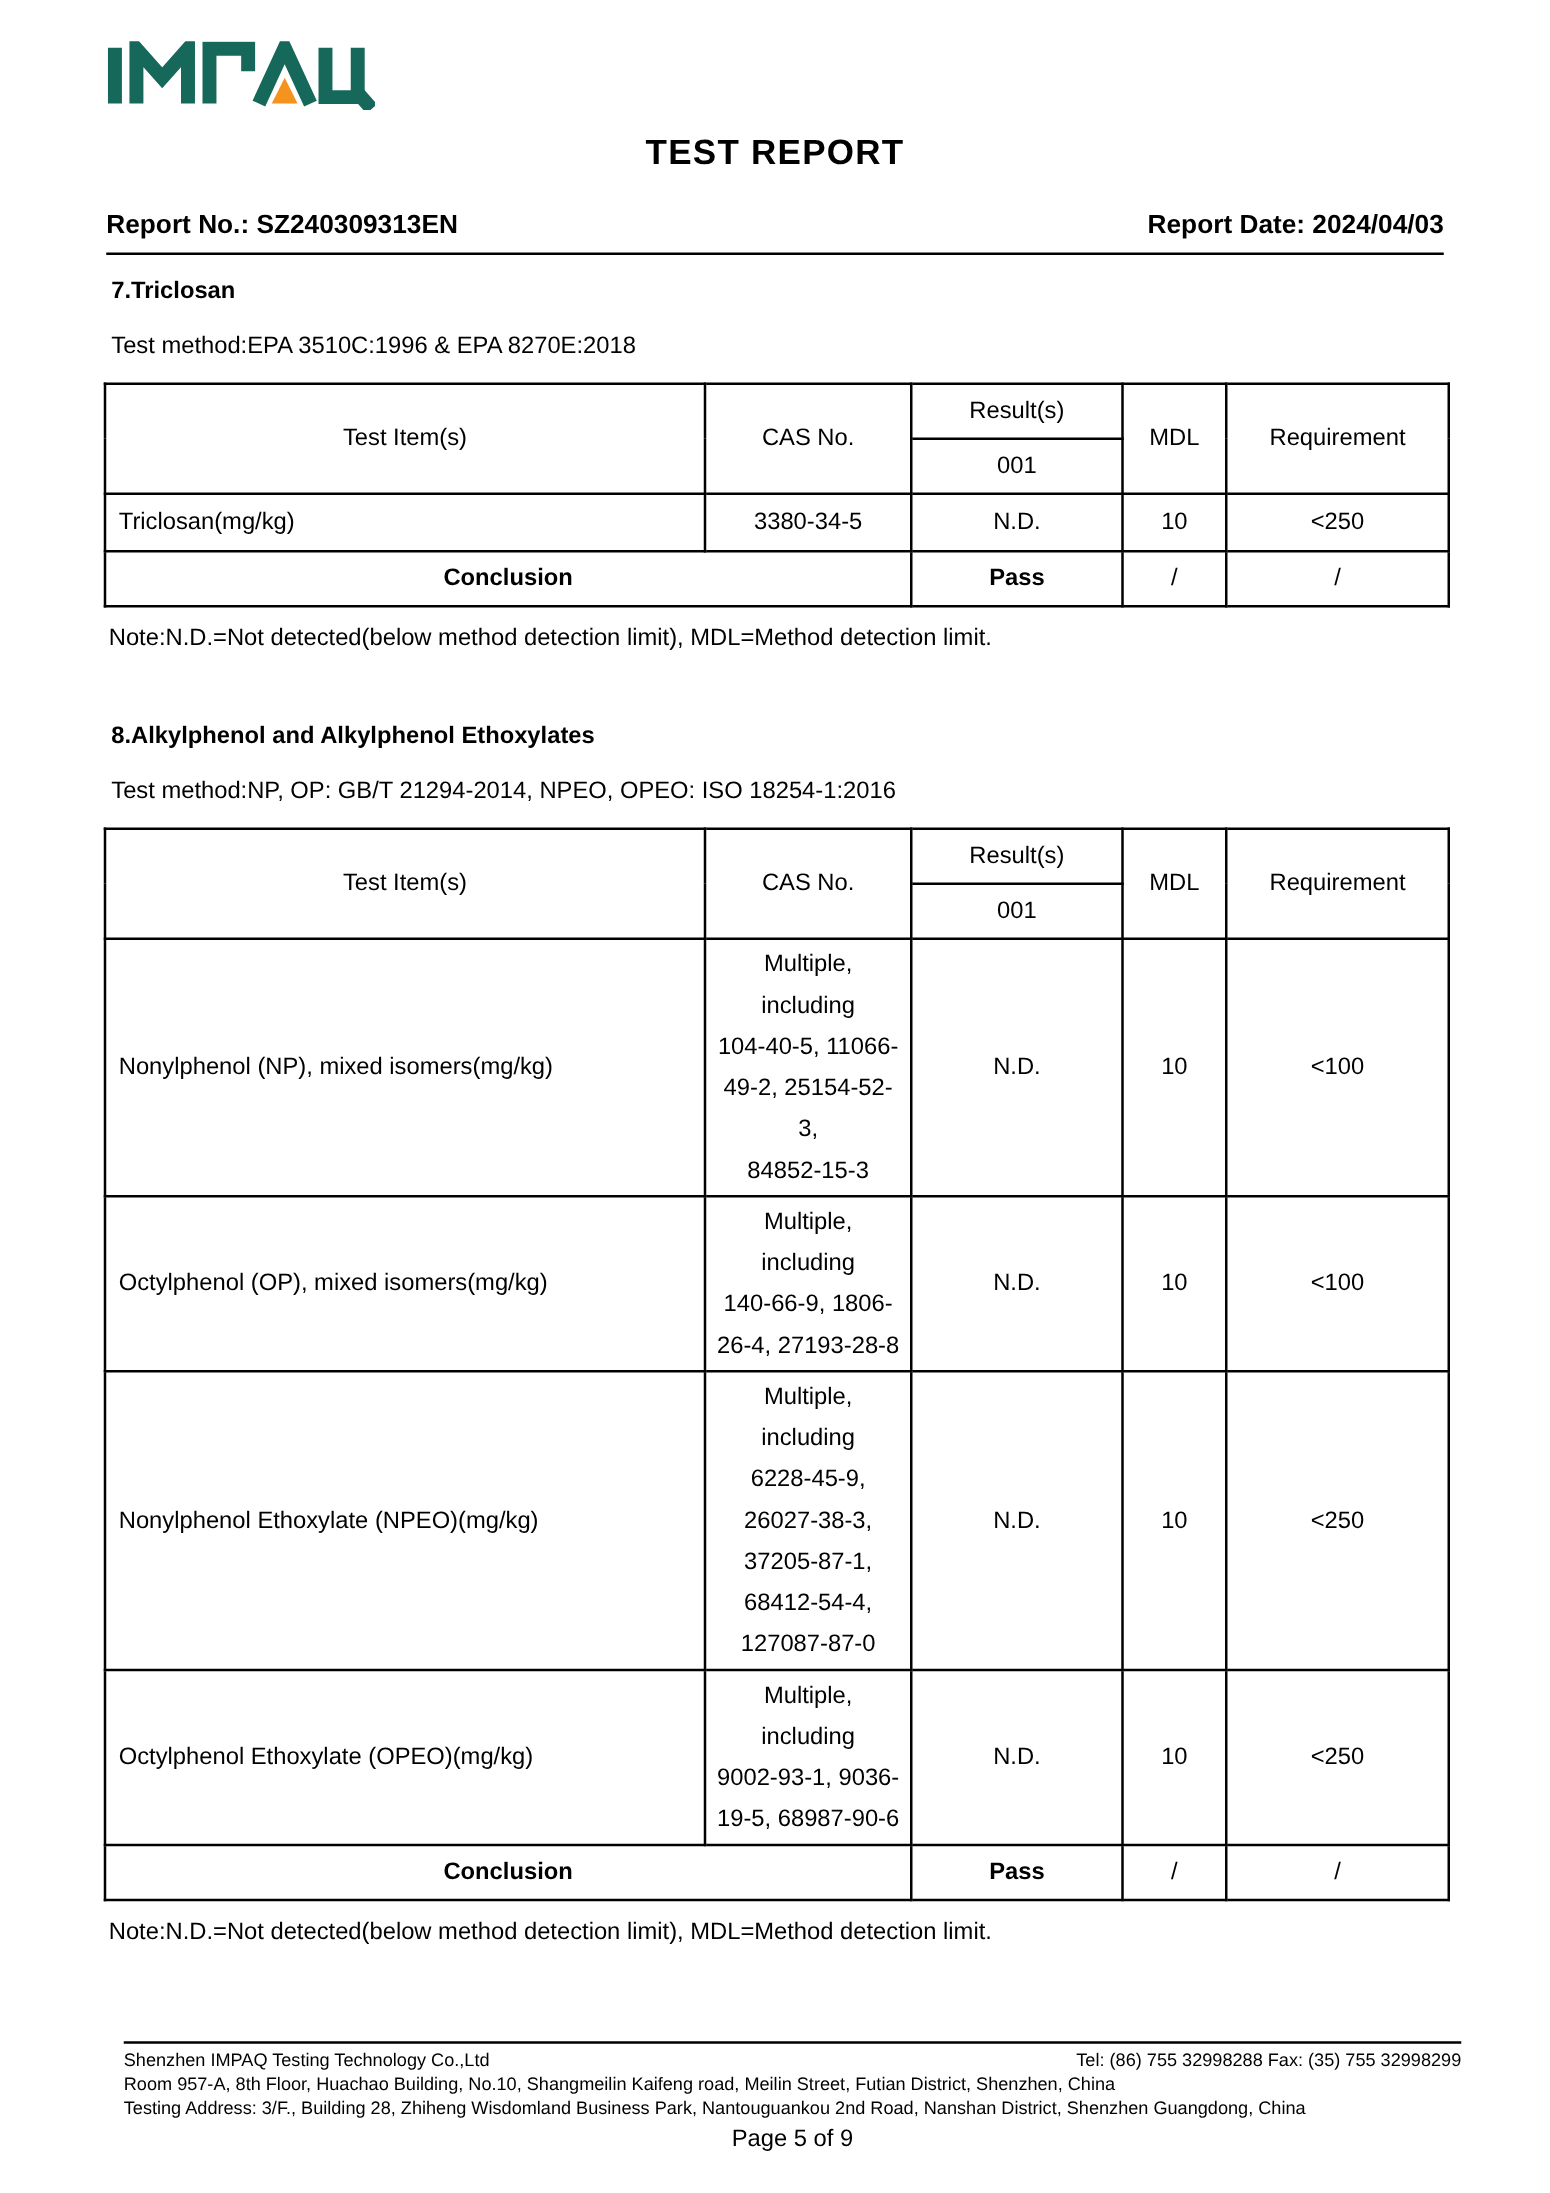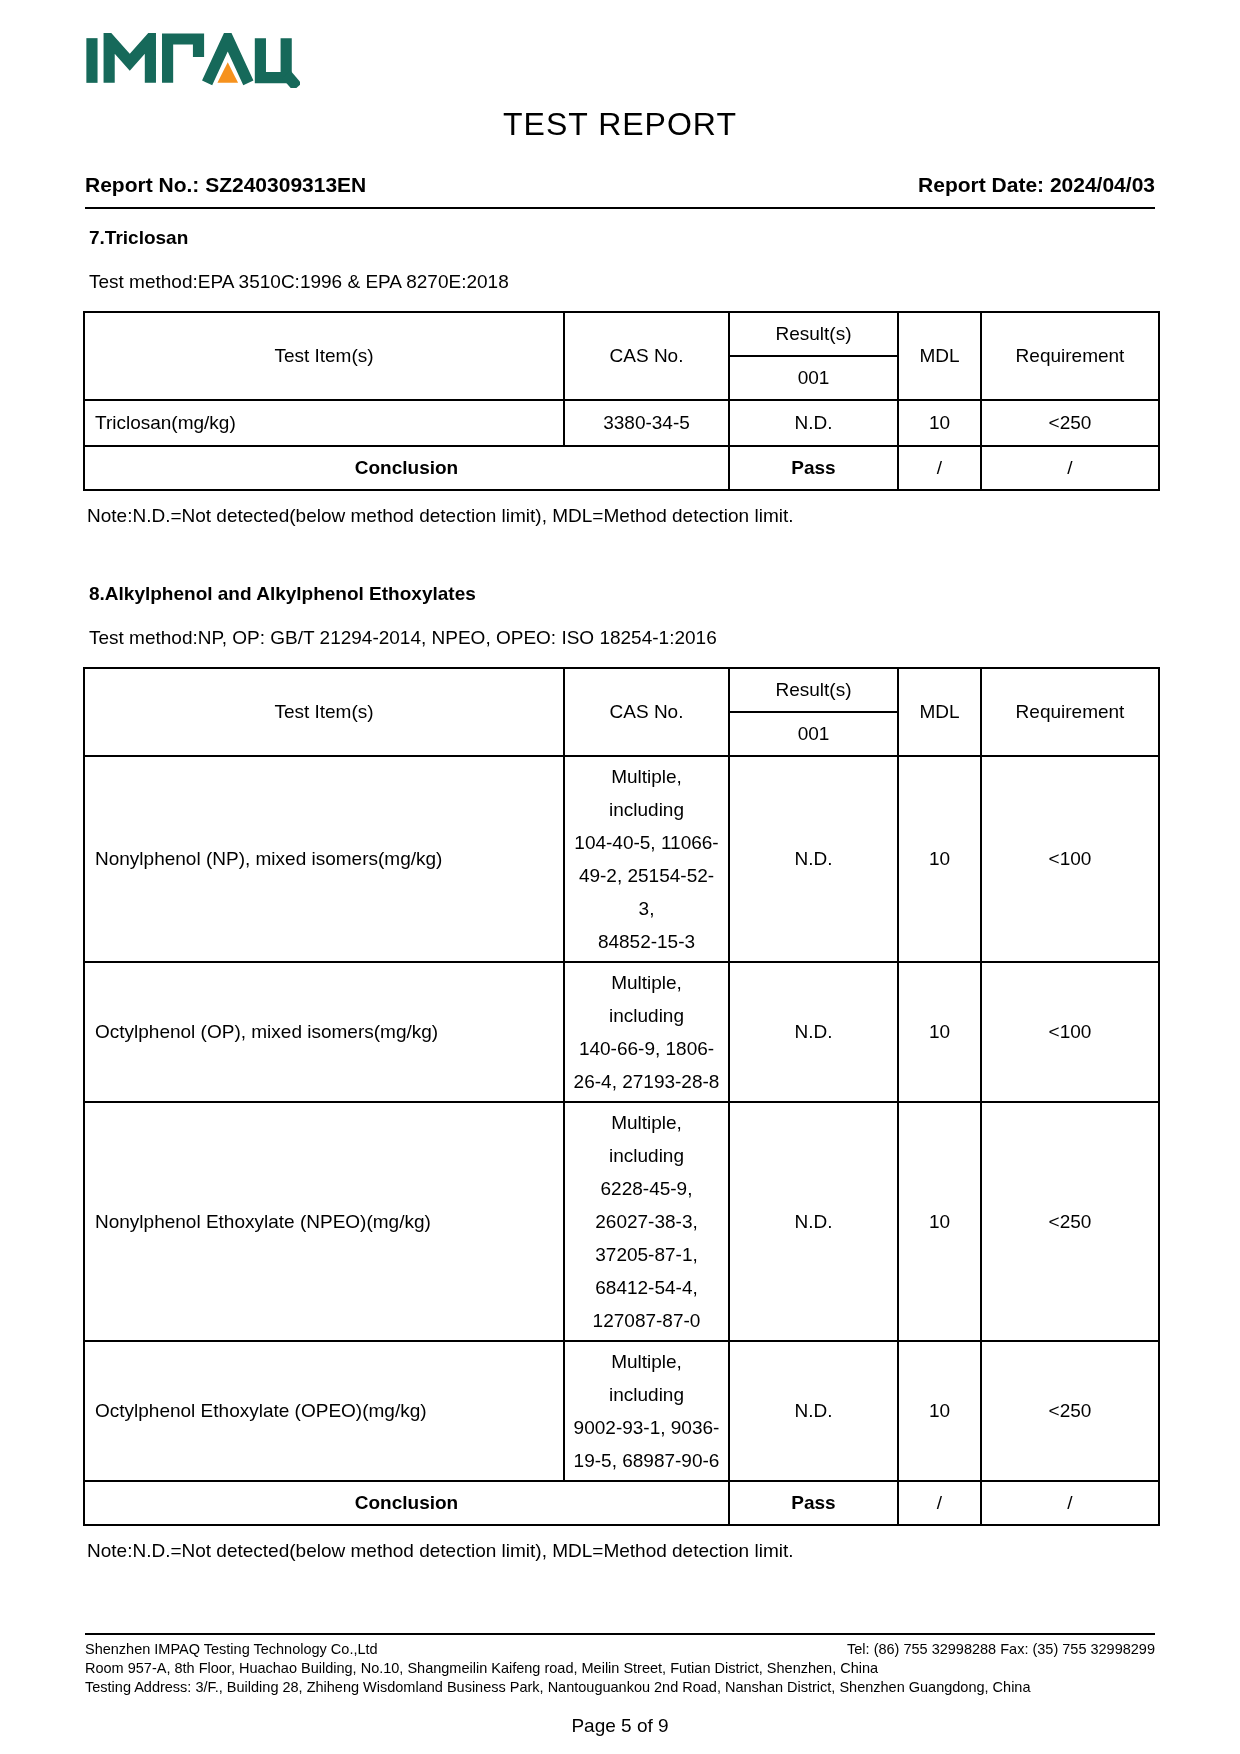--- a/index.html
+++ b/index.html
@@ -5,21 +5,21 @@
   * { margin:0; padding:0; box-sizing:border-box; }
   html,body { background:#fff; }
   body {
     width:1240px; height:1754px; position:relative; overflow:hidden;
     font-family:"Liberation Sans","DejaVu Sans",sans-serif; color:#000;
   }
   .content { position:absolute; left:85px; top:33px; width:1070px; }
 
   .logo { width:215px; height:55px; display:block; }
 
-  .title { text-align:center; font-size:32px; font-weight:normal; margin-top:18px; letter-spacing:1px; }
+  .title { text-align:center; font-size:28px; font-weight:bold; margin-top:18px; letter-spacing:1px; }
 
   .report-line {
     display:flex; justify-content:space-between; align-items:flex-end;
     margin-top:30px; padding-bottom:10px; border-bottom:2px solid #000;
     font-size:21px; font-weight:bold;gap:21px;
   }
 
   .section-heading { font-size:19px; font-weight:bold; margin-top:18px; padding-left:4px; }
   .test-method { font-size:19px; margin-top:22px; padding-left:4px; }
 
@@ -30,24 +30,24 @@
   .cas-line { line-height:33px; }
   tr.single td { height:46px; }
   tr.h141 td { height:141px; }
   tr.h110 td { height:110px; }
   tr.h207 td { height:207px; }
   tr.concl td { height:44px; font-weight:bold; }
   tr.concl td.slash { font-weight:normal; }
 
   .note { font-size:19px; margin-top:14px; padding-left:2px; }
 
-  .footer { position:absolute; left:85px; top:1633px; width:1070px; border-top:2px solid #000; padding-top:5px; }
+  .footer { position:absolute; left:99px; top:1633px; width:1070px; border-top:2px solid #000; padding-top:5px; }
   .footer-row { display:flex; justify-content:space-between; font-size:14.5px; line-height:19px; }
   .footer-line { font-size:14.5px; line-height:19px; }
-  .page-num { text-align:center; font-size:19px; margin-top:18px; }
+  .page-num { text-align:center; font-size:19px; margin-top:4px; }
 
   svg .stroke { fill:none; stroke:var(--logo-green,#16695a); stroke-width:13; stroke-linejoin:miter; }
   svg .tri { fill:var(--logo-orange,#f6921e); }
 </style>
 </head>
 <body>
 
 <div class="content">
 
   <svg class="logo" viewBox="0 0 250 64" aria-label="IMPAQ">

